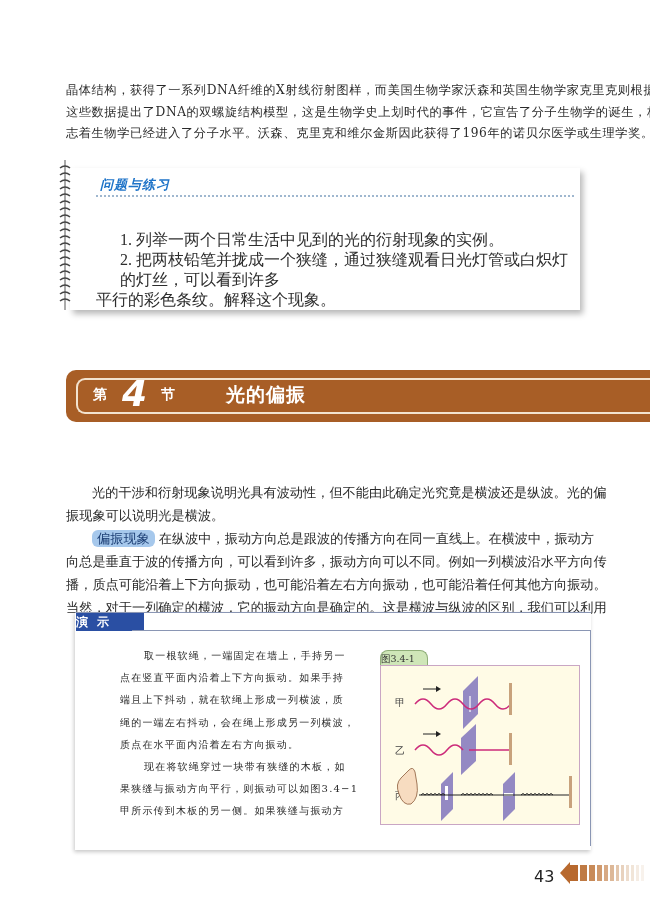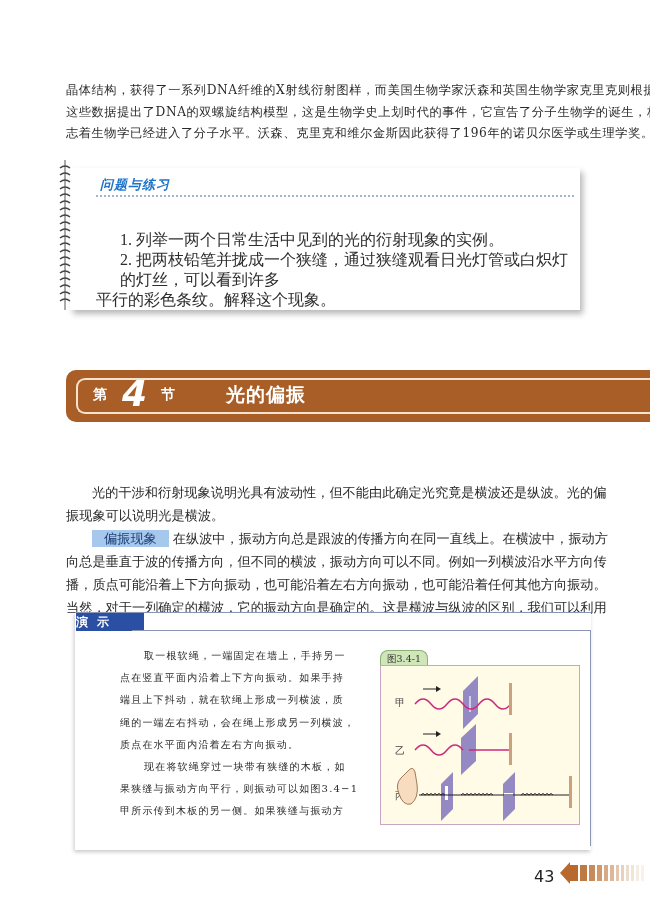--- a/index.html
+++ b/index.html
@@ -57,21 +57,21 @@
   .sec-jie { left: 161px; top: 386px; font-size: 14px; }
   .sec-title { left: 226px; top: 382px; font-size: 19px; letter-spacing: 1px; }
 
   
   .body-text {
     position: absolute; left: 66px; top: 481px; width: 570px;
     font-family: "DejaVu Sans", sans-serif; font-size: 13.2px; line-height: 23px; color: #2a2a2a;
   }
   .body-text p { white-space: nowrap; }
   .keyword {
-    background: #a6c8ec; color: #1d3f75; padding: 1px 12px; margin-right: 4px;
+    background: #a6c8ec; color: #1d3f75; padding: 1px 5px; margin-right: 4px; border-radius: 6px;
   }
 
   
   .demo {
     position: absolute; left: 75px; top: 612px; width: 516px; height: 238px;
     background: #fff; border-top: 1px solid #8a96b4;
     box-shadow: -1px 2px 4px rgba(0,0,0,0.22);
   }
   .demo-head {
     position: absolute; left: 76px; top: 613px; width: 68px; height: 18px;
@@ -92,21 +92,21 @@
     margin-left: 24px;
   }
   .demo-text p { white-space: nowrap; }
   .demo-text .indent { padding-left: 24px; }
 
   
   .fig-tab {
     position: absolute; left: 380px; top: 650px; width: 48px; height: 16px;
     background: #cfe6b8; border: 1px solid #8fae78; border-bottom: none;
     border-radius: 8px 8px 0 0;
-    font-family: "DejaVu Serif", serif; font-size: 9.5px; line-height: 15px; text-align: center; color: #333;
+    font-family: "DejaVu Serif", serif; font-size: 9.5px; line-height: 15px; color: #333;
   }
   .figure {
     position: absolute; left: 380px; top: 665px; width: 200px; height: 160px;
     background: #fffbe6; border: 1px solid #c9a6c4;
   }
   .fig-label {
     position: absolute; font-family: "DejaVu Sans", sans-serif; font-size: 10px; color: #444;
   }
 
   
@@ -165,21 +165,21 @@
 <div class="section-inner"></div>
 <div class="sec-label sec-di">第</div>
 <div class="sec-label sec-num">4</div>
 <div class="sec-label sec-jie">节</div>
 <div class="sec-label sec-title">光的偏振</div>
 
 <div class="body-text">
   <p style="padding-left:26px">光的干涉和衍射现象说明光具有波动性，但不能由此确定光究竟是横波还是纵波。光的偏</p>
   <p>振现象可以说明光是横波。</p>
   <p style="padding-left:26px"><span class="keyword">偏振现象</span><span>在纵波中，振动方向总是跟波的传播方向在同一直线上。在横波中，振动方</span></p>
-  <p>向总是垂直于波的传播方向，但不同的横波，振动方向可以不同。例如一列横波沿水平方向传</p>
+  <p>向总是垂直于波的传播方向，可以看到许多，振动方向可以不同。例如一列横波沿水平方向传</p>
   <p>播，质点可能沿着上下方向振动，也可能沿着左右方向振动，也可能沿着任何其他方向振动。</p>
   <p>当然，对于一列确定的横波，它的振动方向是确定的。这是横波与纵波的区别，我们可以利用</p>
 </div>
 
 <div class="demo"></div>
 <div class="demo-head">演示</div>
 <div class="demo-headline"></div>
 <div class="demo-rightline"></div>
 <div class="demo-text">
   <p class="indent">取一根软绳，一端固定在墙上，手持另一</p>

